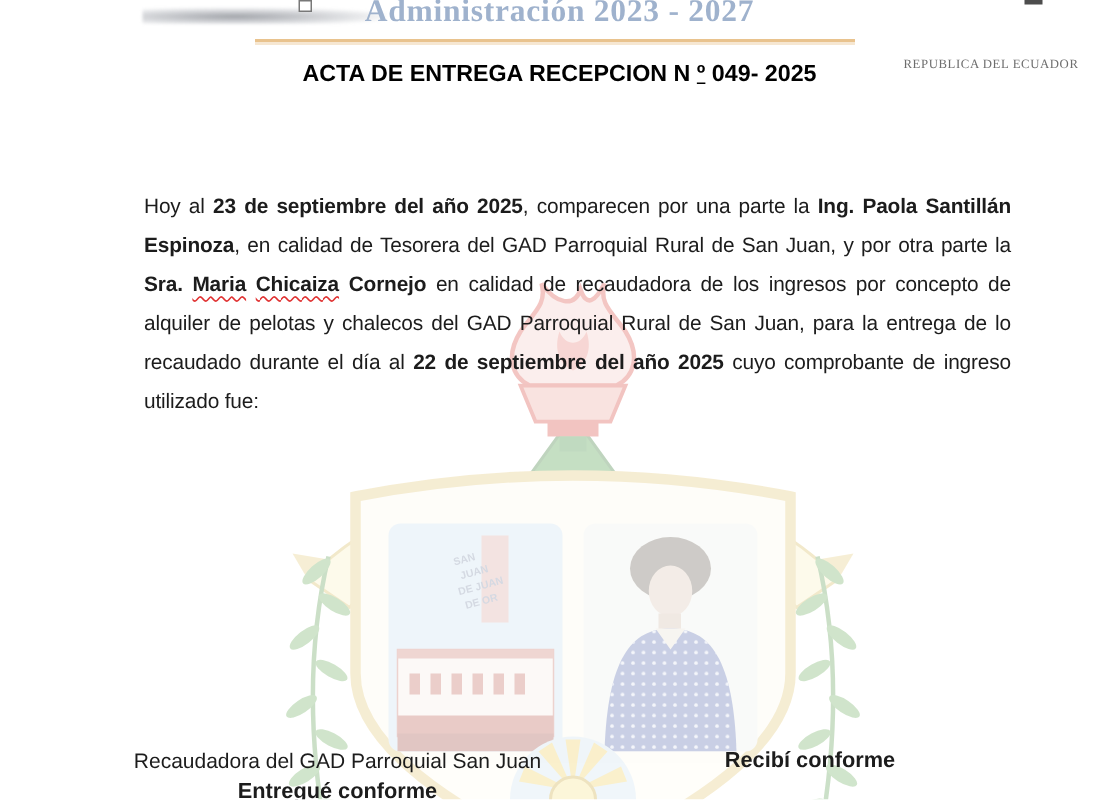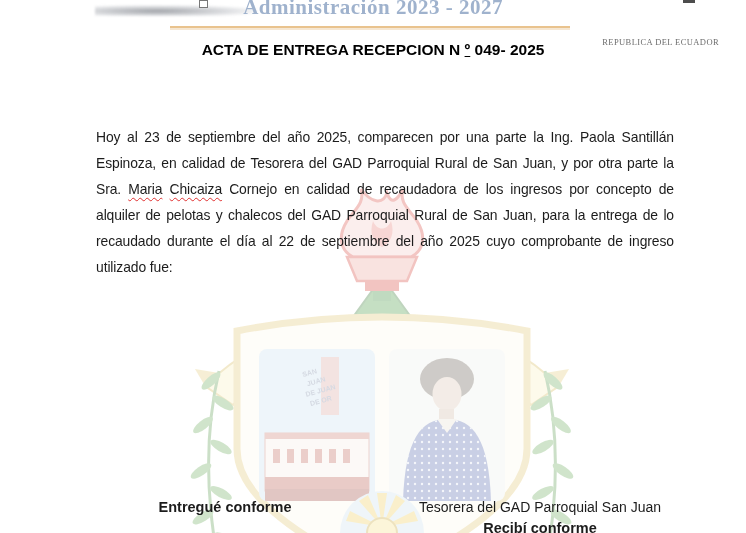--- a/index.html
+++ b/index.html
@@ -36,21 +36,21 @@
     position:absolute; top:41px; left:0; width:100%; text-align:center;
     font-weight:bold; font-size:15.5px; color:#000;
   }
   
   .body-text {
     position:absolute; left:96px; top:72px; width:578px; z-index:2;
     font-size:13.9px; line-height:26px; letter-spacing:-.1px;
     text-align:justify; white-space:pre-wrap;
   }
   .body-text p { margin-bottom:6px; }
-  .b { font-weight:normal; }
+  .b { font-weight:bold; }
   .u { text-decoration:underline; text-underline-offset:1px; }
   .spell {
     text-decoration-line:underline; text-decoration-style:wavy;
     text-decoration-color:#e03131; text-decoration-thickness:1px;
     text-underline-offset:3px;
   }
   .cursor {
     display:inline-block; width:1.4px; height:16px; background:#2b2b2b;
     vertical-align:-3px; margin:0 .5px;
   }
@@ -173,20 +173,20 @@
     <rect x="190" y="100" width="34" height="10" fill="#d84a40"></rect>
     <rect x="198" y="110" width="18" height="10" fill="#3f8f3f"></rect>
   </svg>
 
   <div class="body-text">
     <p><span>Hoy al </span><span class="b">23 de septiembre del año 2025</span><span>, comparecen por una parte la </span><span class="b">Ing. Paola Santillán Espinoza</span><span>, en calidad de Tesorera del GAD Parroquial Rural de San Juan, y por otra parte la </span><span class="b">Sra. </span><span class="b spell">Maria</span><span class="b"> </span><span class="b spell">Chicaiza</span><span class="b"> Cornejo</span><span> en calidad de recaudadora de los ingresos por concepto de alquiler de pelotas y chalecos del GAD Parroquial Rural de San Juan, para la entrega de lo recaudado durante el día al </span><span class="b">22 de septiembre del año 2025</span><span> cuyo comprobante de ingreso utilizado fue:</span></p>
     <p></p>
   </div>
 
   <div class="sig sig-left">
+    <div class="role">Recaudadora del GAD Parroquial San Juan</div>
     <div class="note">Entregué conforme</div>
   </div>
   <div class="sig sig-right">
-    <div class="role">Tesorera del GAD Parroquial San Juan</div>
     <div class="note">Recibí conforme</div>
   </div>
 
 </div>
 
 </body></html>

